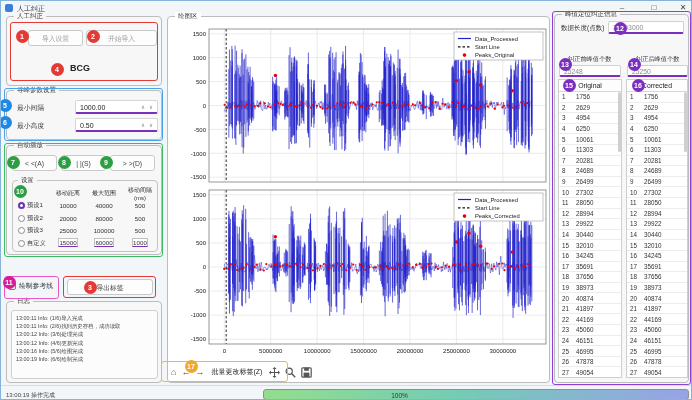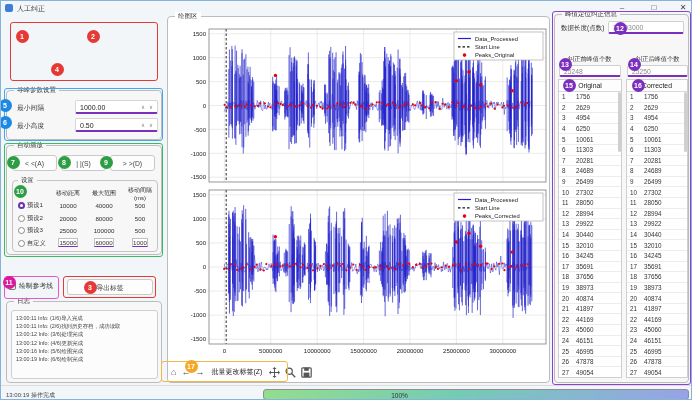--- a/index.html
+++ b/index.html
@@ -100,20 +100,26 @@
 <div class="window">
 
   <div class="titlebar">
     <span class="app-icon"></span>
     <span class="title-text">人工纠正</span>
     <span class="win-btn win-min">–</span>
     <span class="win-btn win-max">□</span>
     <span class="win-btn win-close">✕</span>
   </div>
 
+  <div class="gbox g-manual">
+    <span class="glabel">人工纠正</span>
+    <div class="btn disabled btn-import">导入设置</div>
+    <div class="btn disabled btn-start">开始导入</div>
+    <span class="bcg-label">BCG</span>
+  </div>
 
   <div class="gbox g-peaks">
     <span class="glabel">寻峰参数设置</span>
     <div class="spin-row" style="top:9px;">
       <span class="sr-label">最小间隔</span>
       <div class="spin-box">
         <span class="sv">1000.00</span>
         <span class="chev chev-up">∧</span>
         <span class="chev chev-dn">∨</span>
       </div>

